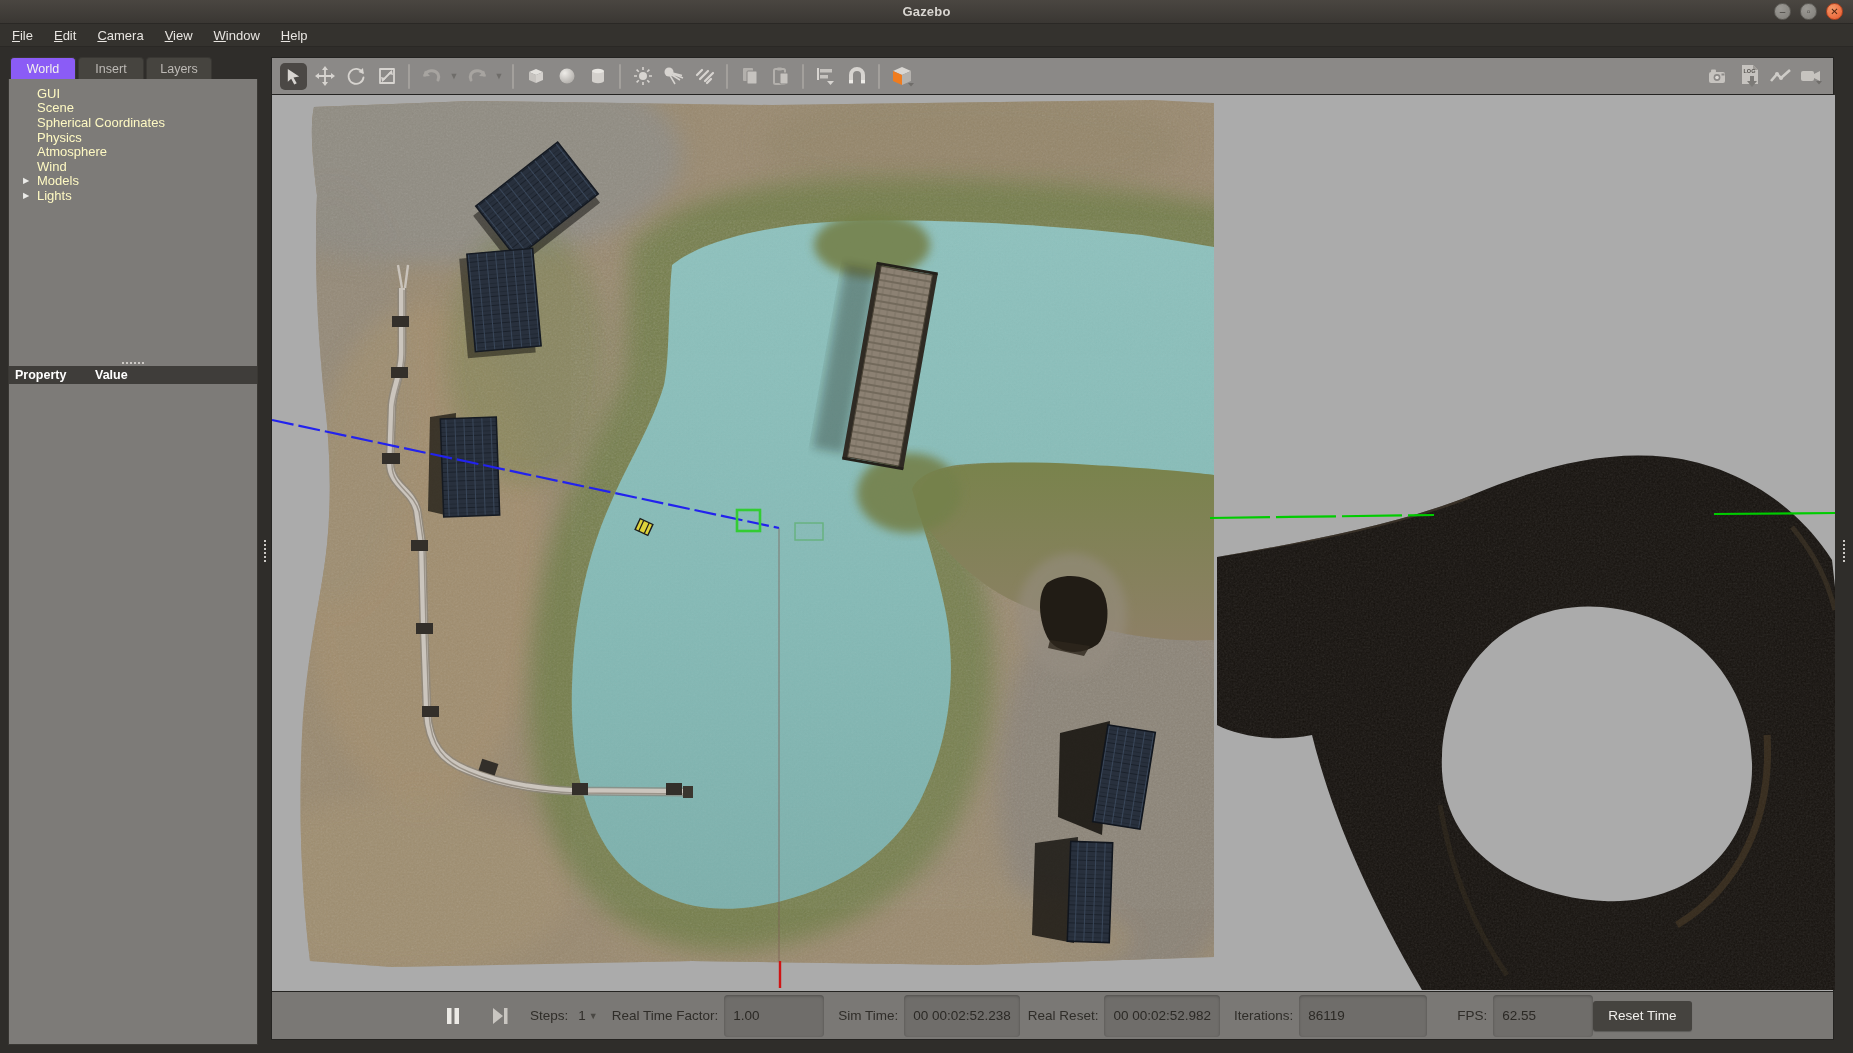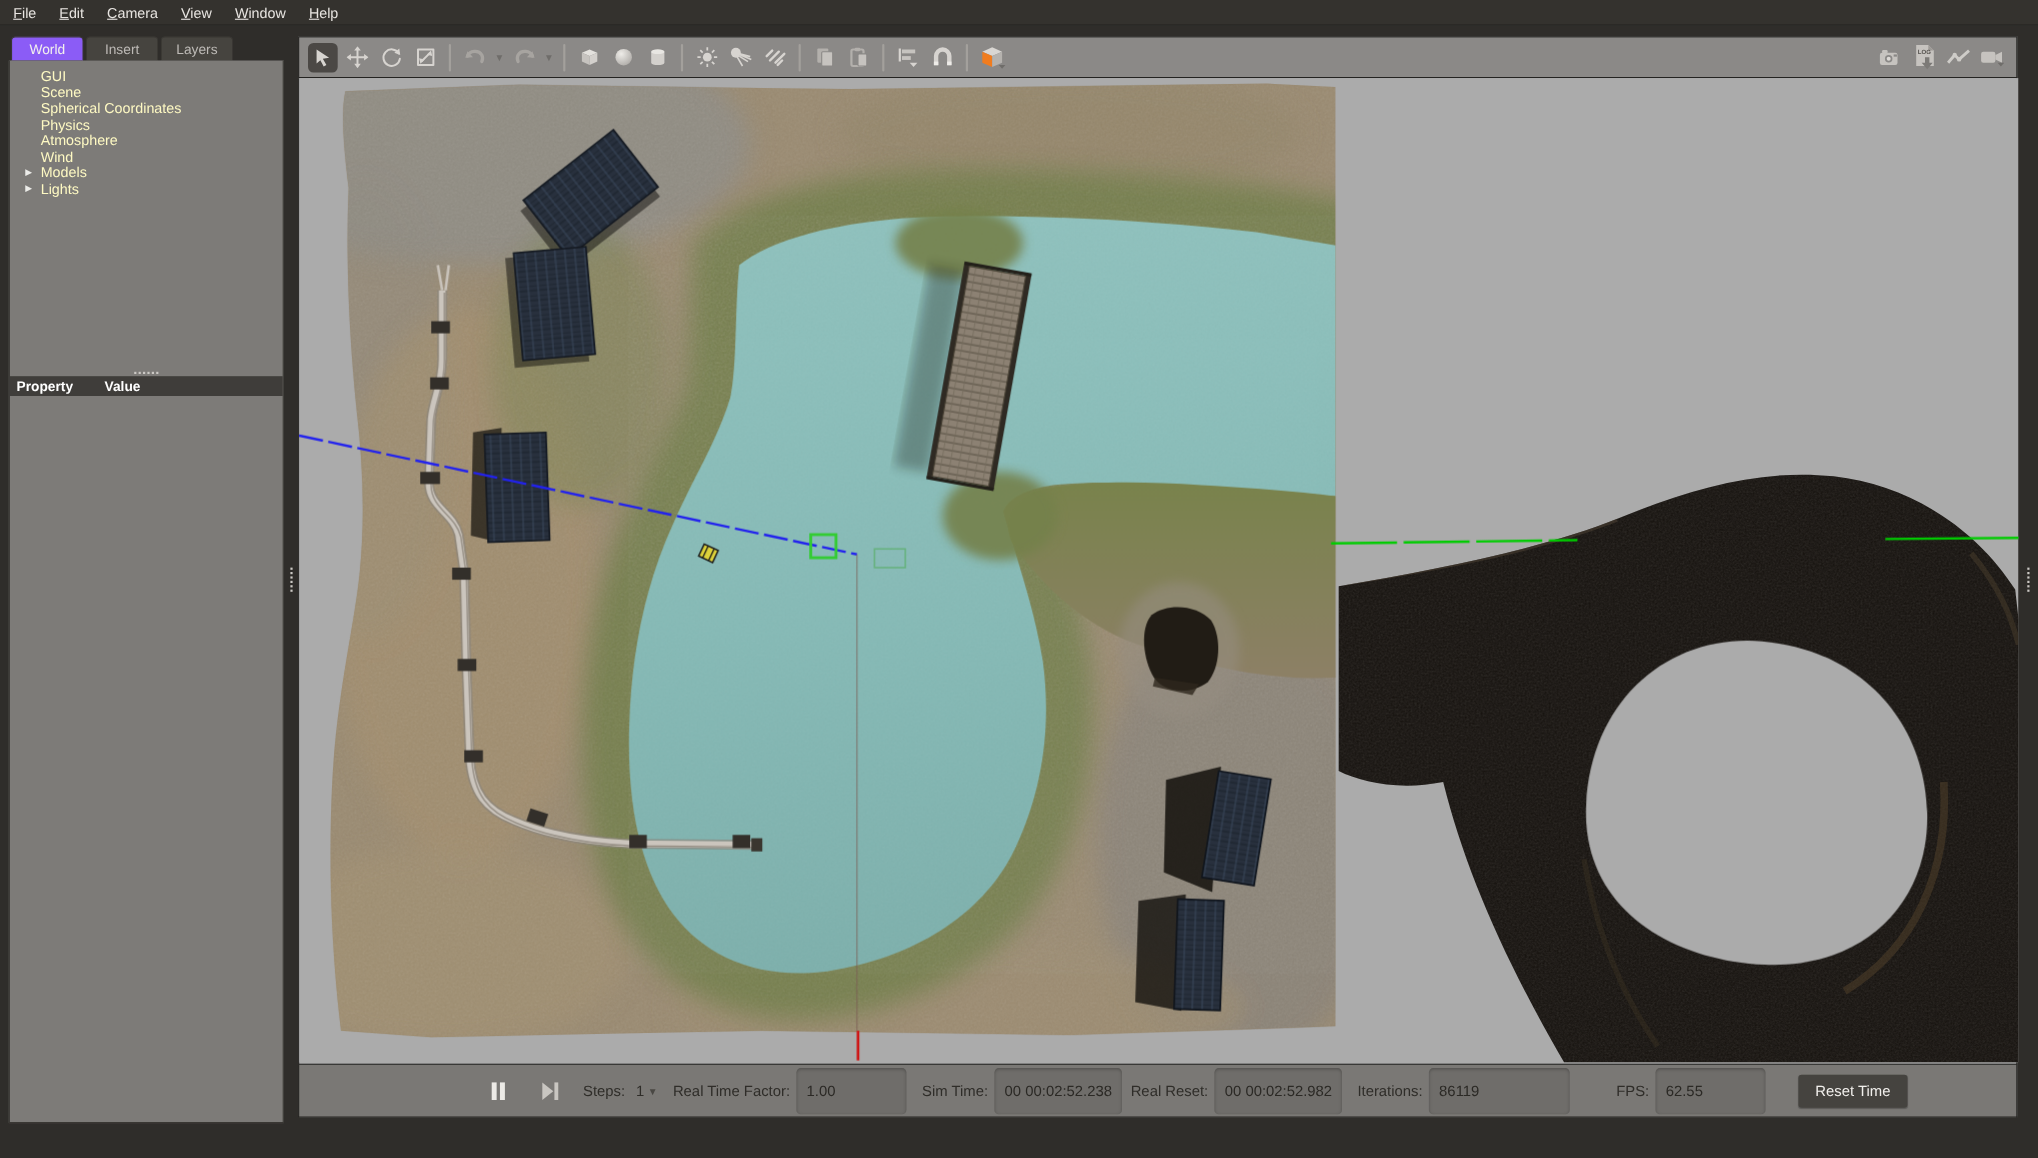--- a/index.html
+++ b/index.html
@@ -58,30 +58,44 @@
   .icon-dim{fill:#a7a4a0;}
 
   .render-wrap{position:relative;width:1563px;height:897px;border-left:1px solid #242321;border-right:1px solid #242321;border-bottom:1px solid #242321;background:#ababab;}
 
   
   .statusbar{height:48px;background:#7a7875;display:flex;align-items:center;font-size:13.5px;color:#2f2d29;border:1px solid #242321;border-top:none;}
   .sb-label{margin:0 6px 0 14px;white-space:nowrap;}
   .sb-val{height:42px;background:#6f6d6a;border-radius:4px;box-shadow:inset 0 1px 3px rgba(0,0,0,.28);display:flex;align-items:center;padding:0 9px;color:#2b2925;white-space:nowrap;}
   .sb-btnicon{width:26px;height:26px;display:flex;align-items:center;justify-content:center;margin:0 3px;cursor:default;}
   .steps-caret{font-size:9px;color:#4a4844;margin-left:3px;}
-  .reset-btn{margin-left:30px;height:30px;background:#45433f;color:#f1efec;border-radius:3px;display:flex;align-items:center;padding:0 15px;font-size:13.5px;cursor:default;box-shadow:0 1px 1px rgba(0,0,0,.25);}
+  .reset-btn{height:30px;background:#45433f;color:#f1efec;border-radius:3px;display:flex;align-items:center;padding:0 15px;font-size:13.5px;cursor:default;box-shadow:0 1px 1px rgba(0,0,0,.25);}
   .sb-steps{display:flex;align-items:center;margin-left:4px;}
 
   .right-strip{flex:1;display:flex;align-items:center;justify-content:center;}
 </style>
 </head>
 <body>
 
 <div class="window">
 
+  <div class="titlebar">
+    <span class="title">Gazebo</span>
+    <div class="win-controls">
+      <div class="wbtn min">
+          <span class="glyph">–</span>
+        </div>
+      <div class="wbtn max">
+          <span class="glyph">▫</span>
+        </div>
+      <div class="wbtn close">
+          <span class="glyph">✕</span>
+        </div>
+    </div>
+  </div>
 
   <div class="menubar">
     <span class="menu-item">File</span>
     <span class="menu-item">Edit</span>
     <span class="menu-item">Camera</span>
     <span class="menu-item">View</span>
     <span class="menu-item">Window</span>
     <span class="menu-item">Help</span>
   </div>
 
@@ -511,21 +525,21 @@
           <span class="steps-caret">▼</span>
         </div>
         <span class="sb-label">Real Time Factor:</span>
         <div class="sb-val" style="width:100px">1.00</div>
         <span class="sb-label">Sim Time:</span>
         <div class="sb-val">00 00:02:52.238</div>
         <span class="sb-label" style="margin-left:8px">Real Reset:</span>
         <div class="sb-val">00 00:02:52.982</div>
         <span class="sb-label">Iterations:</span>
         <div class="sb-val" style="width:128px">86119</div>
-        <span class="sb-label" style="margin-left:42px">FPS:</span>
+        <span class="sb-label" style="margin-left:30px">FPS:</span>
         <div class="sb-val" style="width:100px">62.55</div>
         <div class="reset-btn">Reset Time</div>
       </div>
     </div>
 
     <div class="right-strip">
       <div class="vdots">
           <i></i>
           <i></i>
           <i></i>

